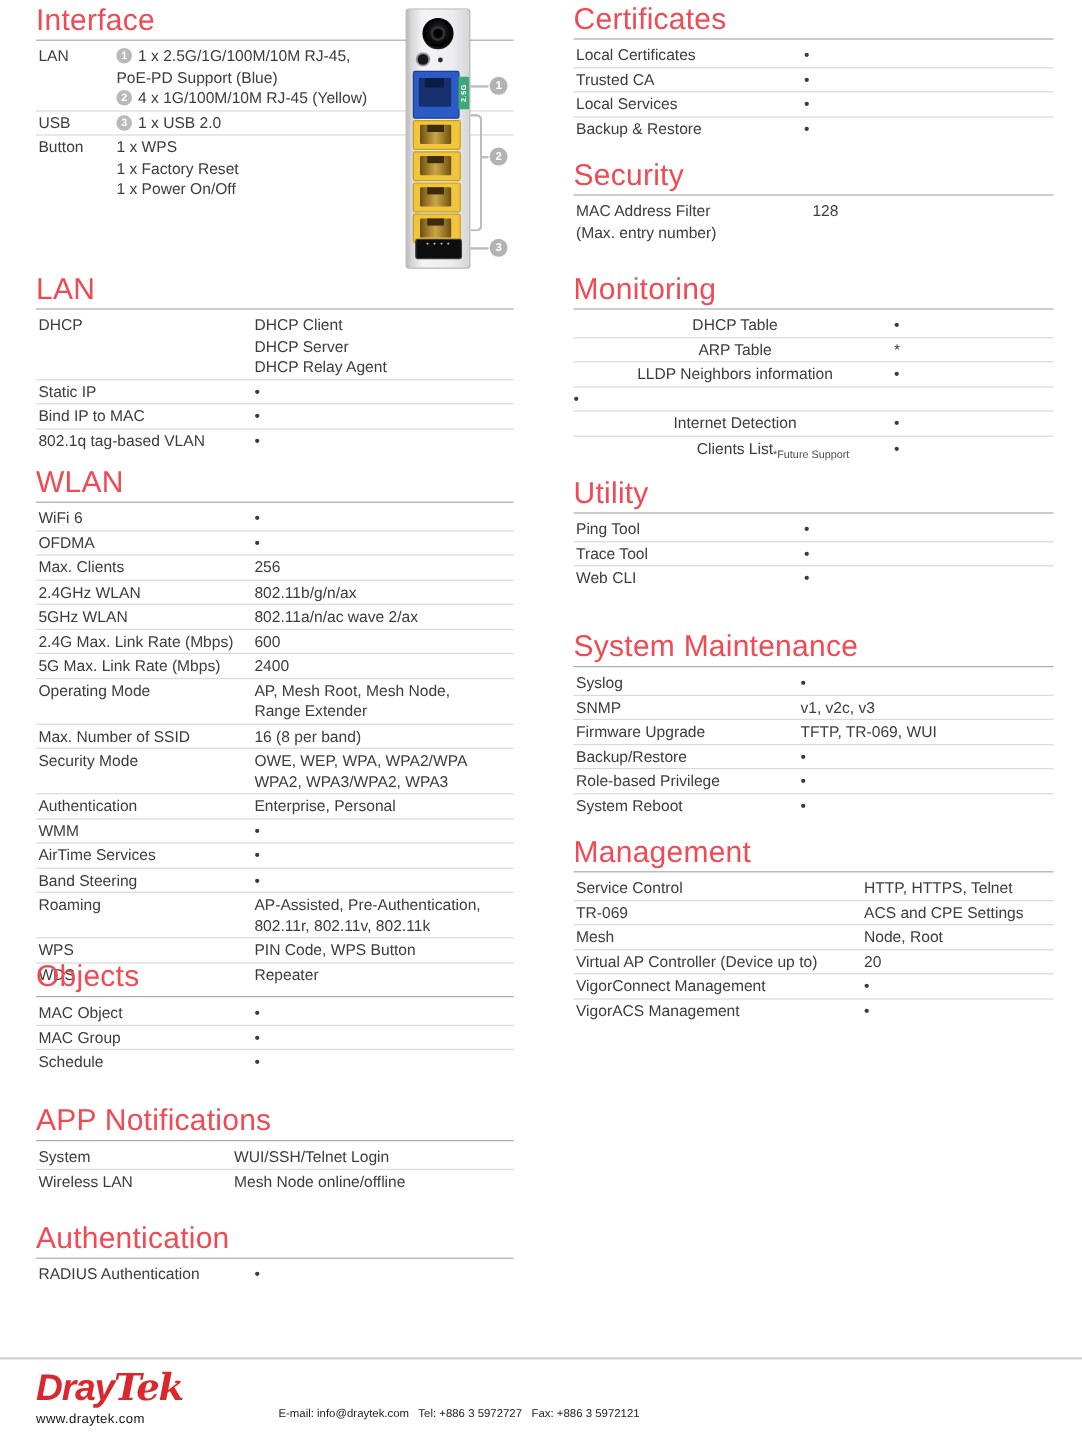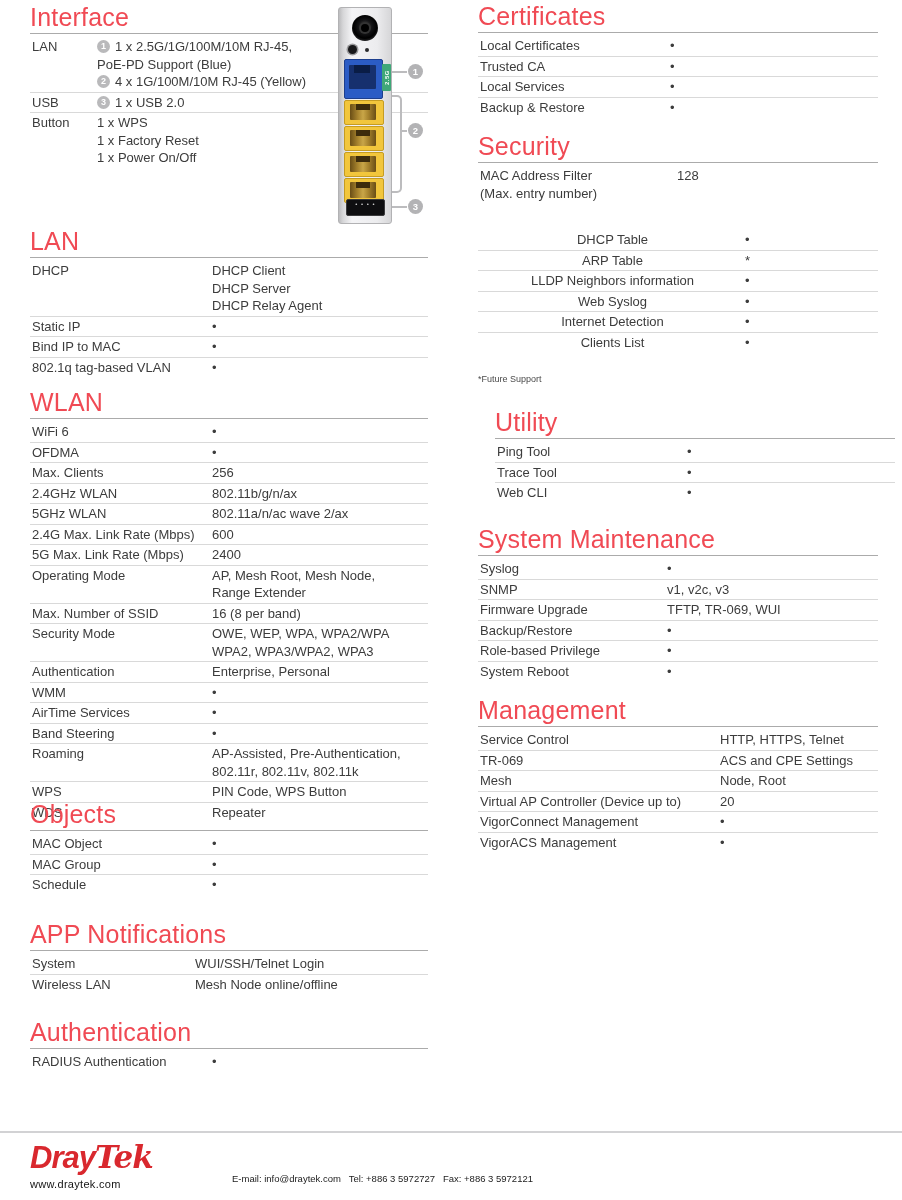--- a/index.html
+++ b/index.html
@@ -24,36 +24,36 @@
   
   #sec-interface{top:6px;left:30px;width:398px;}
   #sec-lan{top:230px;left:30px;width:398px;}
   #sec-wlan{top:391px;left:30px;width:398px;}
   #sec-objects{top:803px;left:30px;width:398px;}
   #sec-app-notifications{top:923px;left:30px;width:398px;}
   #sec-authentication{top:1021px;left:30px;width:398px;}
   #sec-certificates{top:5px;left:478px;width:400px;}
   #sec-security{top:135px;left:478px;width:400px;}
   #sec-monitoring{top:230px;left:478px;width:400px;}
-  #sec-utility{top:411px;left:478px;width:400px;margin-left:17px;}
+  #sec-utility{top:400px;left:478px;width:400px;}
   #sec-system-maintenance{top:528px;left:478px;width:400px;}
   #sec-management{top:699px;left:478px;width:400px;}
 
   
   #sec-interface .label{width:65px;}
   #sec-lan .label,#sec-wlan .label,#sec-objects .label,#sec-authentication .label{width:180px;}
   #sec-app-notifications .label{width:163px;}
   #sec-certificates .label{width:190px;}
   #sec-security .label{width:197px;}
   #sec-monitoring .label{width:265px;text-align:center;}
   #sec-utility .label{width:190px;}
   #sec-system-maintenance .label{width:187px;}
   #sec-management .label{width:240px;}
 
-  .footnote{position:absolute;left:478px;top:374px;width:396px;text-align:left;
+  .footnote{position:absolute;left:478px;top:374px;width:396px;text-align:center;
             font-size:9px;color:#4a4a4a;}
 
   
   .device{position:absolute;left:338px;top:7px;width:90px;height:216px;}
   .panel{position:absolute;left:0;top:0;width:52px;height:215px;border-radius:3px;
          border:1px solid #b2b2b4;
          background:linear-gradient(90deg,#bcbcbe 0px,#d6d6d8 4px,#f4f4f6 13px,#ececee 38px,#d6d6d8 52px);}
   .powerjack{position:absolute;left:14px;top:8px;width:26px;height:26px;border-radius:50%;
              background:radial-gradient(circle at 50% 45%,#555 0%,#141416 35%,#000 60%,#2e2e30 78%,#1a1a1c 100%);}
   .powerjack::after{content:"";position:absolute;left:9px;top:9px;width:8px;height:8px;
@@ -434,20 +434,21 @@
         <div class="label">MAC Address Filter
 (Max. entry number)</div>
         <div class="value">
           <div class="line">
             <span>128</span>
           </div>
         </div>
       </div>
     </section>
     <section class="spec-section" id="sec-monitoring">
+      <h2 class="sec-title">Monitoring</h2>
       <div class="row">
         <div class="label">DHCP Table</div>
         <div class="value">
           <div class="line">
             <span>•</span>
           </div>
         </div>
       </div>
       <div class="row">
         <div class="label">ARP Table</div>
@@ -459,21 +460,20 @@
       </div>
       <div class="row">
         <div class="label">LLDP Neighbors information</div>
         <div class="value">
           <div class="line">
             <span>•</span>
           </div>
         </div>
       </div>
       <div class="row">
-        <div class="label">Web Syslog</div>
         <div class="value">
           <div class="line">
             <span>•</span>
           </div>
         </div>
       </div>
       <div class="row">
         <div class="label">Internet Detection</div>
         <div class="value">
           <div class="line">

